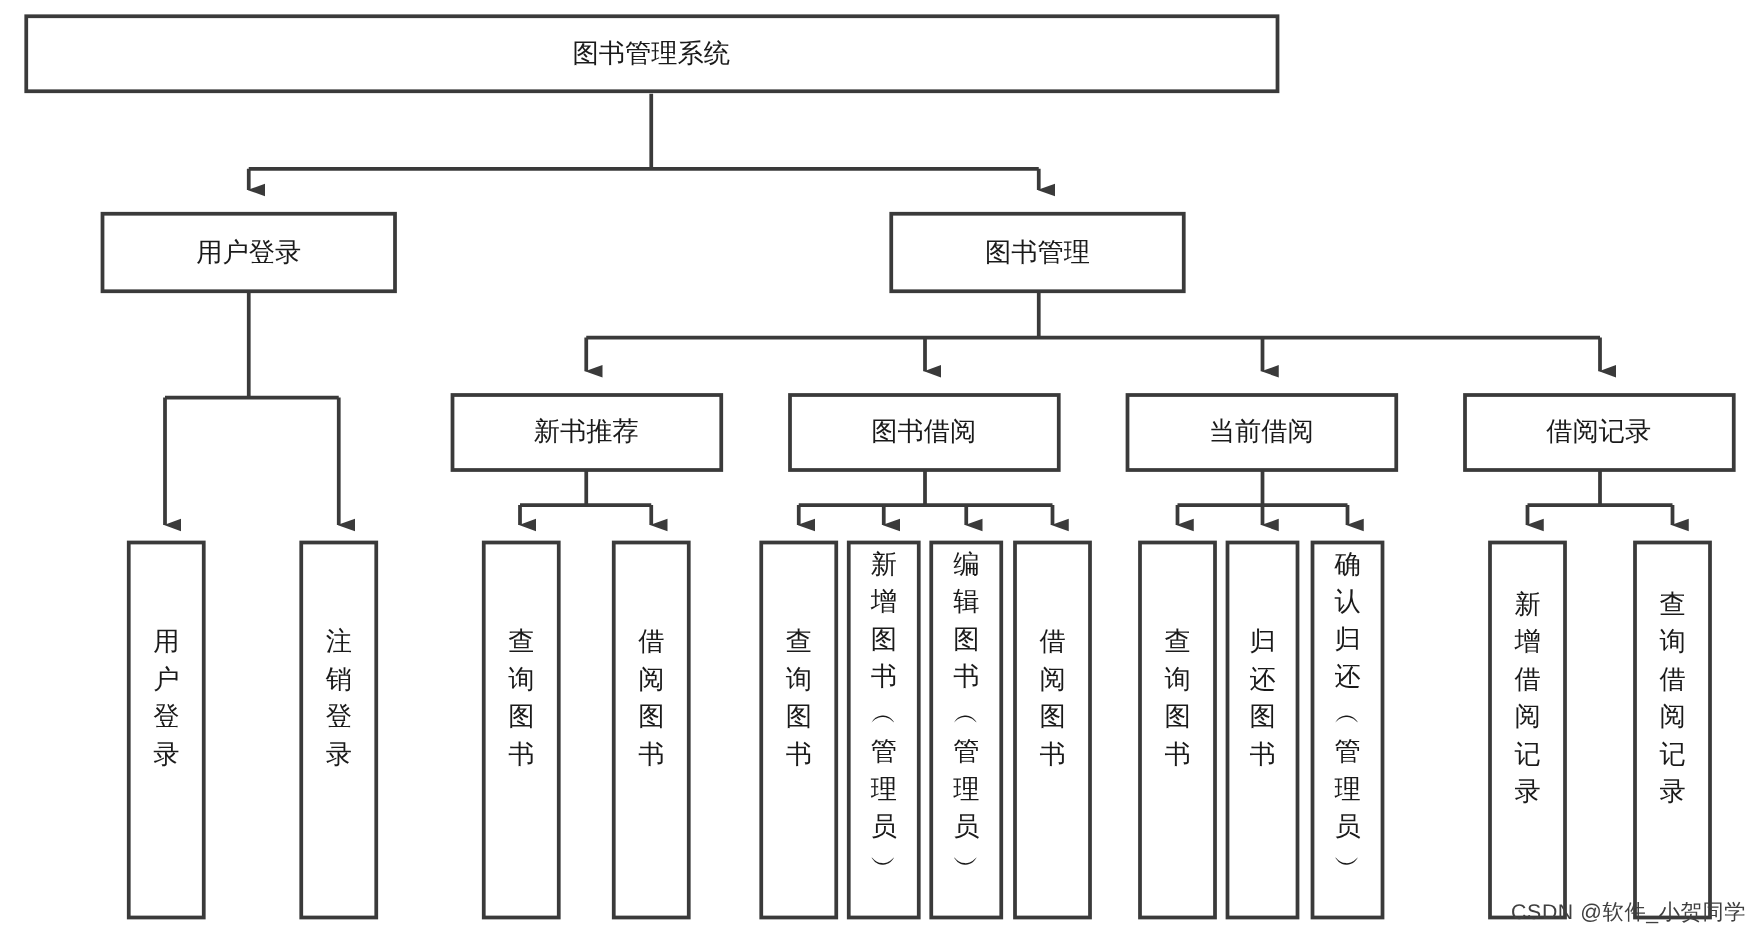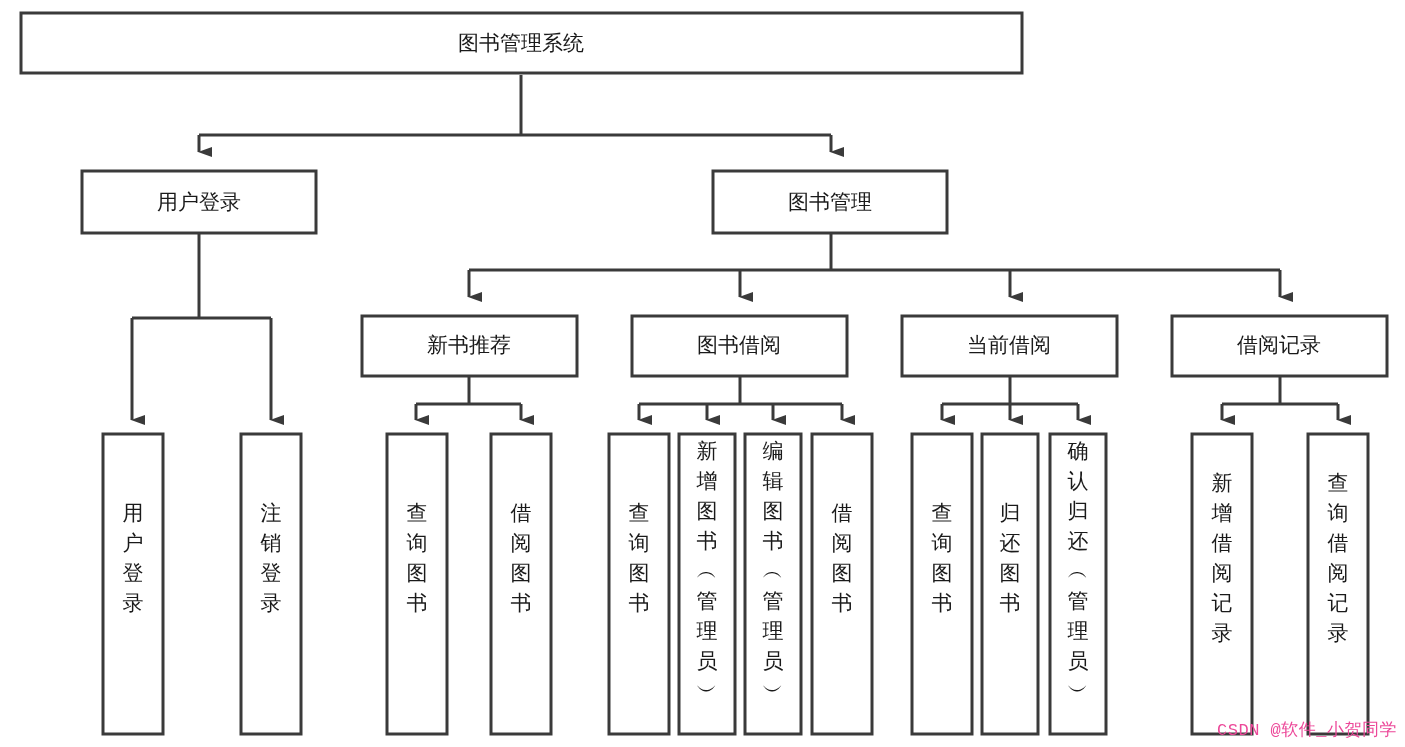--- a/index.html
+++ b/index.html
@@ -53,23 +53,23 @@
     stroke-linecap: butt;
   }
   .arrow-head {
     fill: #3a3a3a;
     stroke: none;
   }
   .watermark {
     position: absolute;
     right: 8px;
     bottom: 6px;
-    font-family: Liberation Mono, monospace;
+    font-family: Liberation Sans, sans-serif;
     font-size: 17px;
-    color: #ec4899;
+    color: #404040;
     white-space: nowrap;
     letter-spacing: 0.5px;
   }
 </style>
 </head>
 <body>
 
 <div id="diagram-root">
 
   <svg id="tree-svg" viewBox="0 0 1405 747" xmlns="http://www.w3.org/2000/svg">

